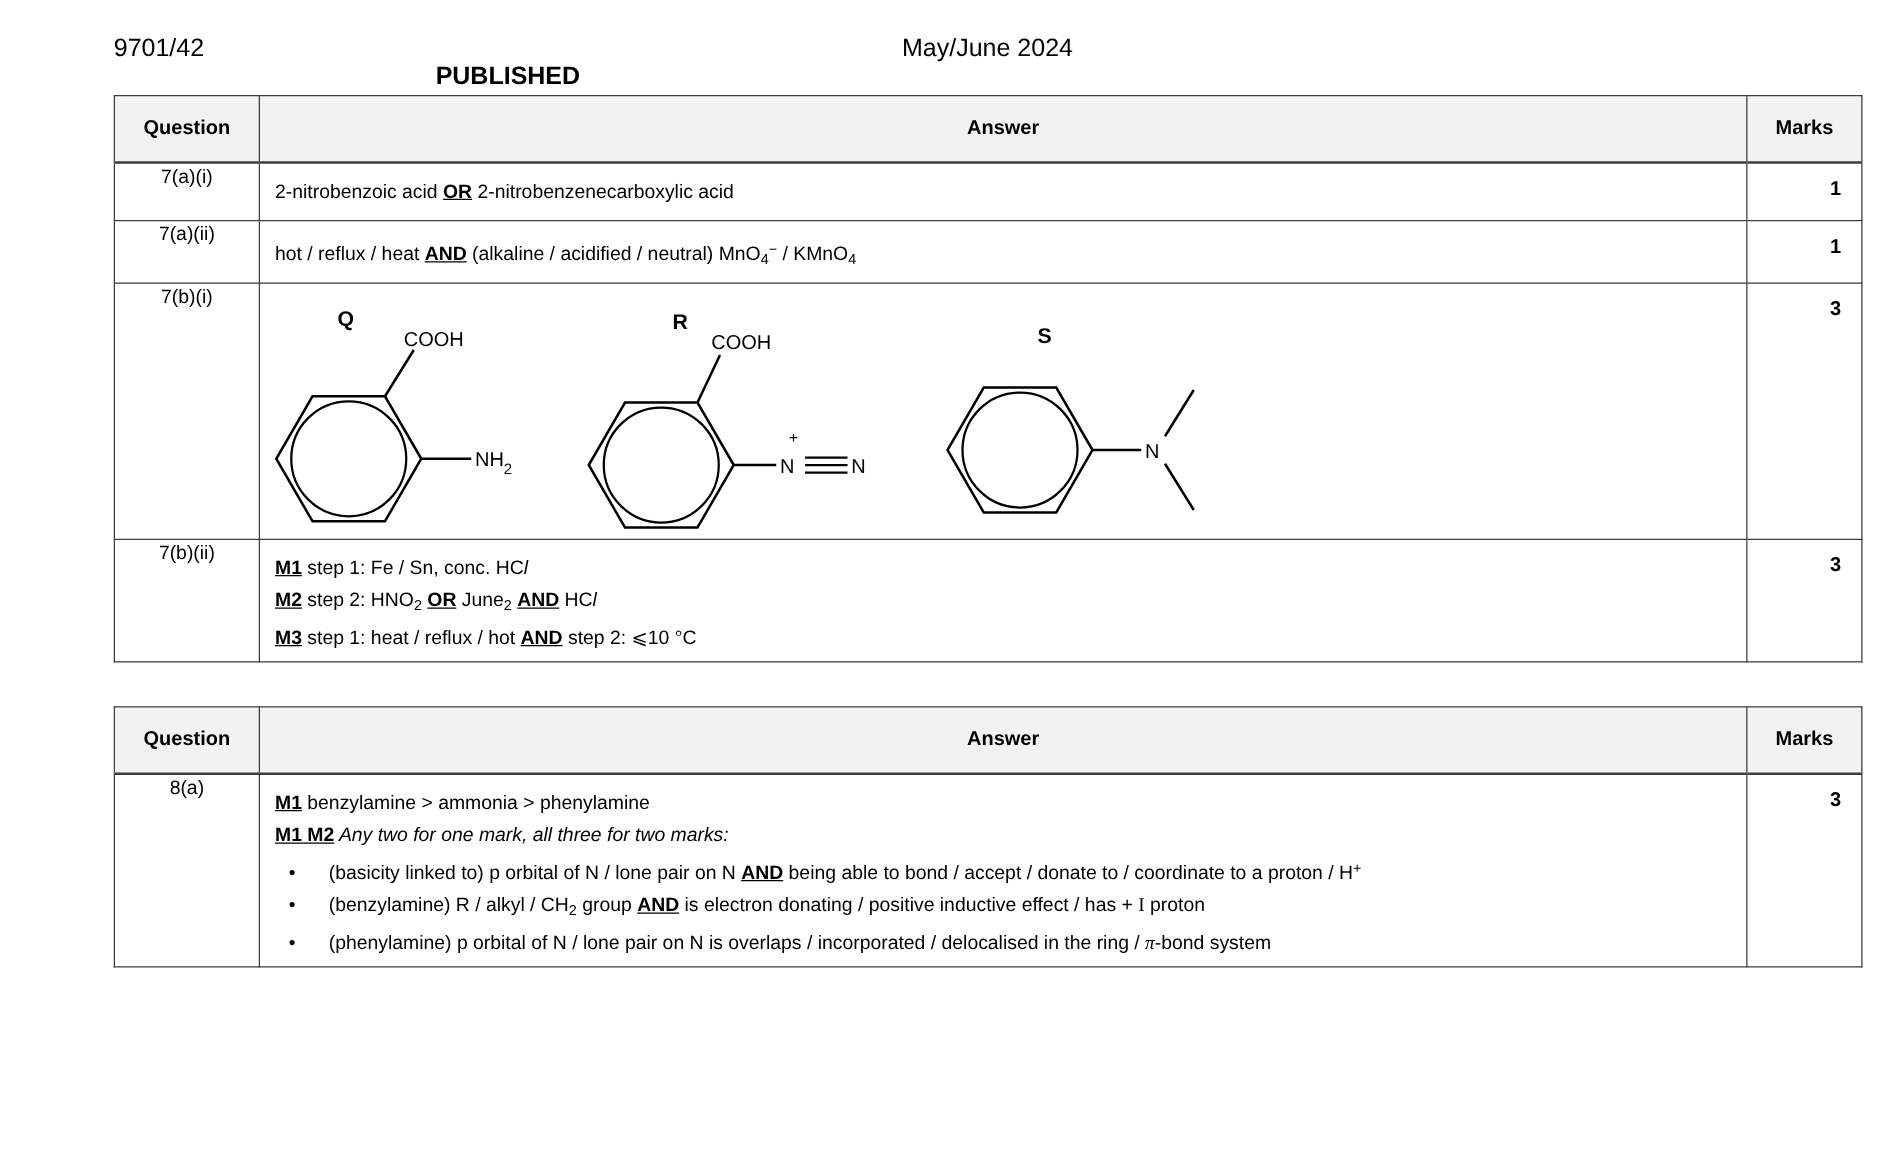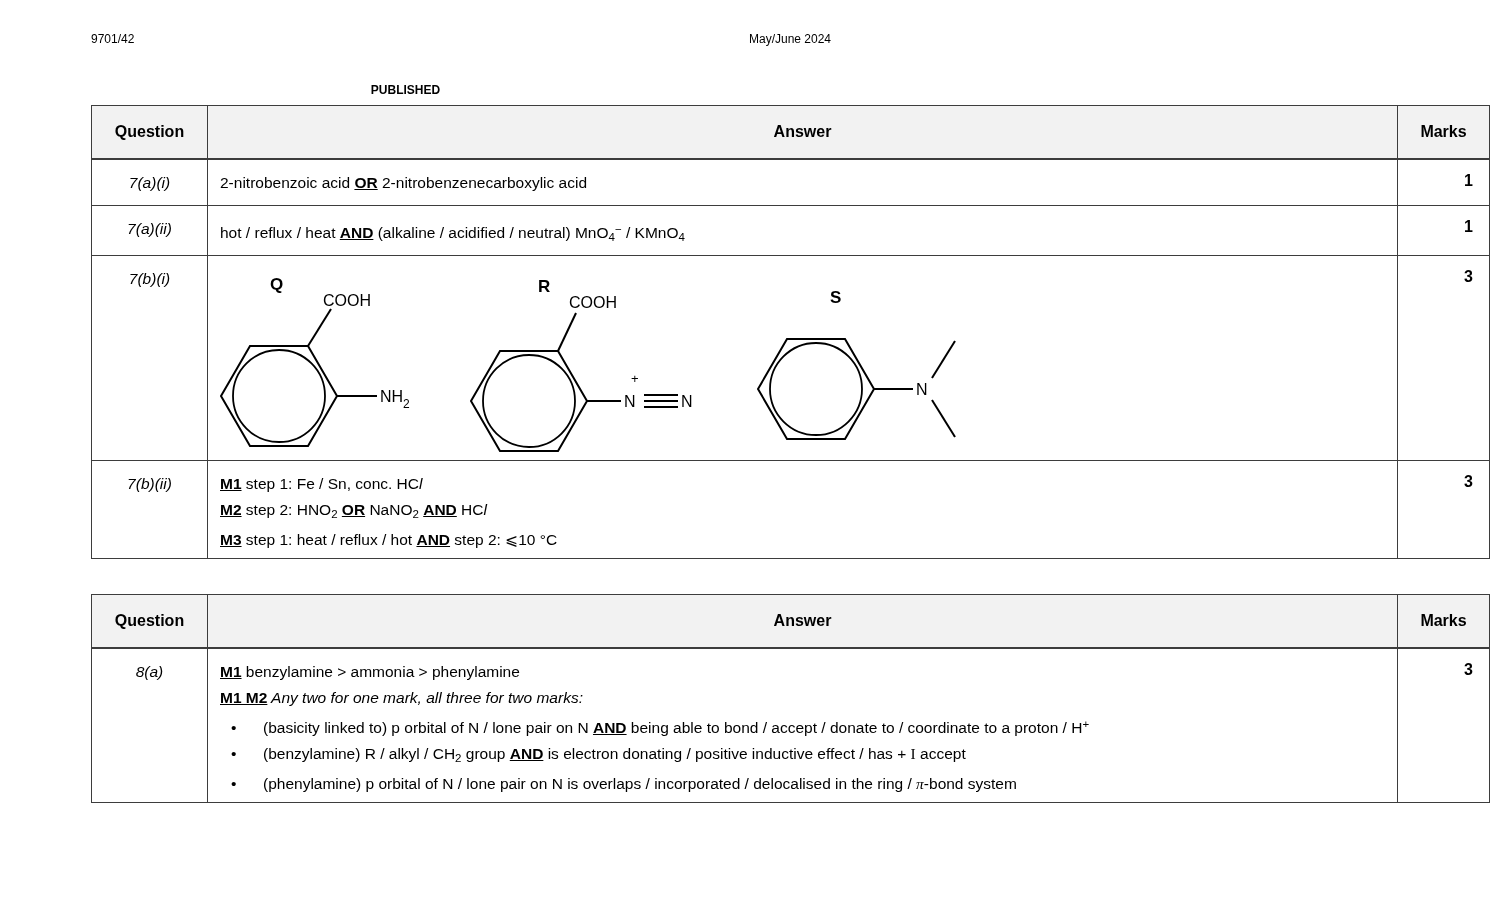--- a/index.html
+++ b/index.html
@@ -10,23 +10,22 @@
     font-family: "Liberation Sans", "DejaVu Sans", sans-serif;
     overflow: hidden;
   }
   .content { margin-left: 91px; width: 1398px; }
 
   
   .doc-header {
     display: grid;
     grid-template-columns: 1fr auto 1fr;
     padding-top: 28px;
-    font-size: 12px;
+    font-size: 20px;
     line-height: 22px;
-    gap: 29px;
   }
   .doc-header .hdr-right { text-align: left; }
   .hdr-center { text-align: center; }
   .published { font-weight: bold; }
 
   
   table.ms-table {
     border-collapse: collapse;
     width: 1398px;
     table-layout: fixed;
@@ -49,21 +48,21 @@
   }
   .col-q { width: 116px; }
   .col-a { width: 1190px; }
   .col-m { width: 92px; }
 
   tr.h47  { height: 47px; }
   tr.h205 { height: 205px; }
   tr.h95  { height: 95px; }
   tr.h147 { height: 147px; margin-top: 12px; }
 
-  td.qcell { text-align: center; padding-top: 12px; line-height: 22px; font-style: italic; }
+  td.qcell { text-align: center; line-height: 22px; }
   td.acell { padding: 10px 12px 5px 12px; line-height: 26px; }
   td.mcell { text-align: right; padding: 12px 16px 0 0; font-weight: bold; font-size: 16px; }
   td.structcell { position: relative; padding: 0; }
 
   
   .seg-b { font-weight: bold; text-decoration: underline; }
   .seg-i { font-style: italic; }
   .seg-serif { font-family: "Liberation Serif", "DejaVu Serif", serif; }
   .seg-sub { font-size: 11.5px; vertical-align: -3px; }
   .seg-sup { font-size: 11.5px; vertical-align: 5px; }
@@ -165,21 +164,21 @@
               <line class="bond" x1="724" y1="144" x2="747" y2="181"></line>
             </g>
           </svg>
         </td>
         <td class="mcell">3</td>
       </tr>
       <tr class="h95">
         <td class="qcell">7(b)(ii)</td>
         <td class="acell">
             <div class="rich-line"><span class="seg-b">M1</span><span> step 1: Fe / Sn, conc. HC</span><span class="seg-i">l</span></div>
-            <div class="rich-line"><span class="seg-b">M2</span><span> step 2: HNO</span><span class="seg-sub">2</span><span> </span><span class="seg-b">OR</span><span> NaNO</span><span class="seg-sub">2</span><span> </span><span class="seg-b">AND</span><span> HC</span><span class="seg-i">l</span></div>
+            <div class="rich-line"><span class="seg-b">M2</span><span> step 2: HNO</span><span class="seg-sub">2</span><span> </span><span class="seg-b">OR</span><span> June</span><span class="seg-sub">2</span><span> </span><span class="seg-b">AND</span><span> HC</span><span class="seg-i">l</span></div>
             <div class="rich-line"><span class="seg-b">M3</span><span> step 1: heat / reflux / hot </span><span class="seg-b">AND</span><span> step 2: ⩽10 °C</span></div>
           </td>
         <td class="mcell">3</td>
       </tr>
     </tbody>
   </table>
 
   <table class="ms-table second">
     <colgroup>
         <col class="col-q">
@@ -193,21 +192,21 @@
         <th>Marks</th>
       </tr>
     </thead>
     <tbody>
       <tr class="h147">
         <td class="qcell">8(a)</td>
         <td class="acell">
             <div class="rich-line"><span class="seg-b">M1</span><span> benzylamine &gt; ammonia &gt; phenylamine</span></div>
             <div class="rich-line"><span class="seg-b">M1 M2</span><span class="seg-i"> Any two for one mark, all three for two marks:</span></div>
             <div class="rich-line bulleted"><span class="seg-bullet">•</span><span>(basicity linked to) p orbital of N / lone pair on N </span><span class="seg-b">AND</span><span> being able to bond / accept / donate to / coordinate to a proton / H</span><span class="seg-sup">+</span></div>
-            <div class="rich-line bulleted"><span class="seg-bullet">•</span><span>(benzylamine) R / alkyl / CH</span><span class="seg-sub">2</span><span> group </span><span class="seg-b">AND</span><span> is electron donating / positive inductive effect / has + </span><span class="seg-serif">I</span><span> accept</span></div>
+            <div class="rich-line bulleted"><span class="seg-bullet">•</span><span>(benzylamine) R / alkyl / CH</span><span class="seg-sub">2</span><span> group </span><span class="seg-b">AND</span><span> is electron donating / positive inductive effect / has + </span><span class="seg-serif">I</span><span> proton</span></div>
             <div class="rich-line bulleted"><span class="seg-bullet">•</span><span>(phenylamine) p orbital of N / lone pair on N is overlaps / incorporated / delocalised in the ring / </span><span class="seg-serif seg-i">π</span><span>-bond system</span></div>
           </td>
         <td class="mcell">3</td>
       </tr>
     </tbody>
   </table>
 
 </div>
 
 </body></html>

